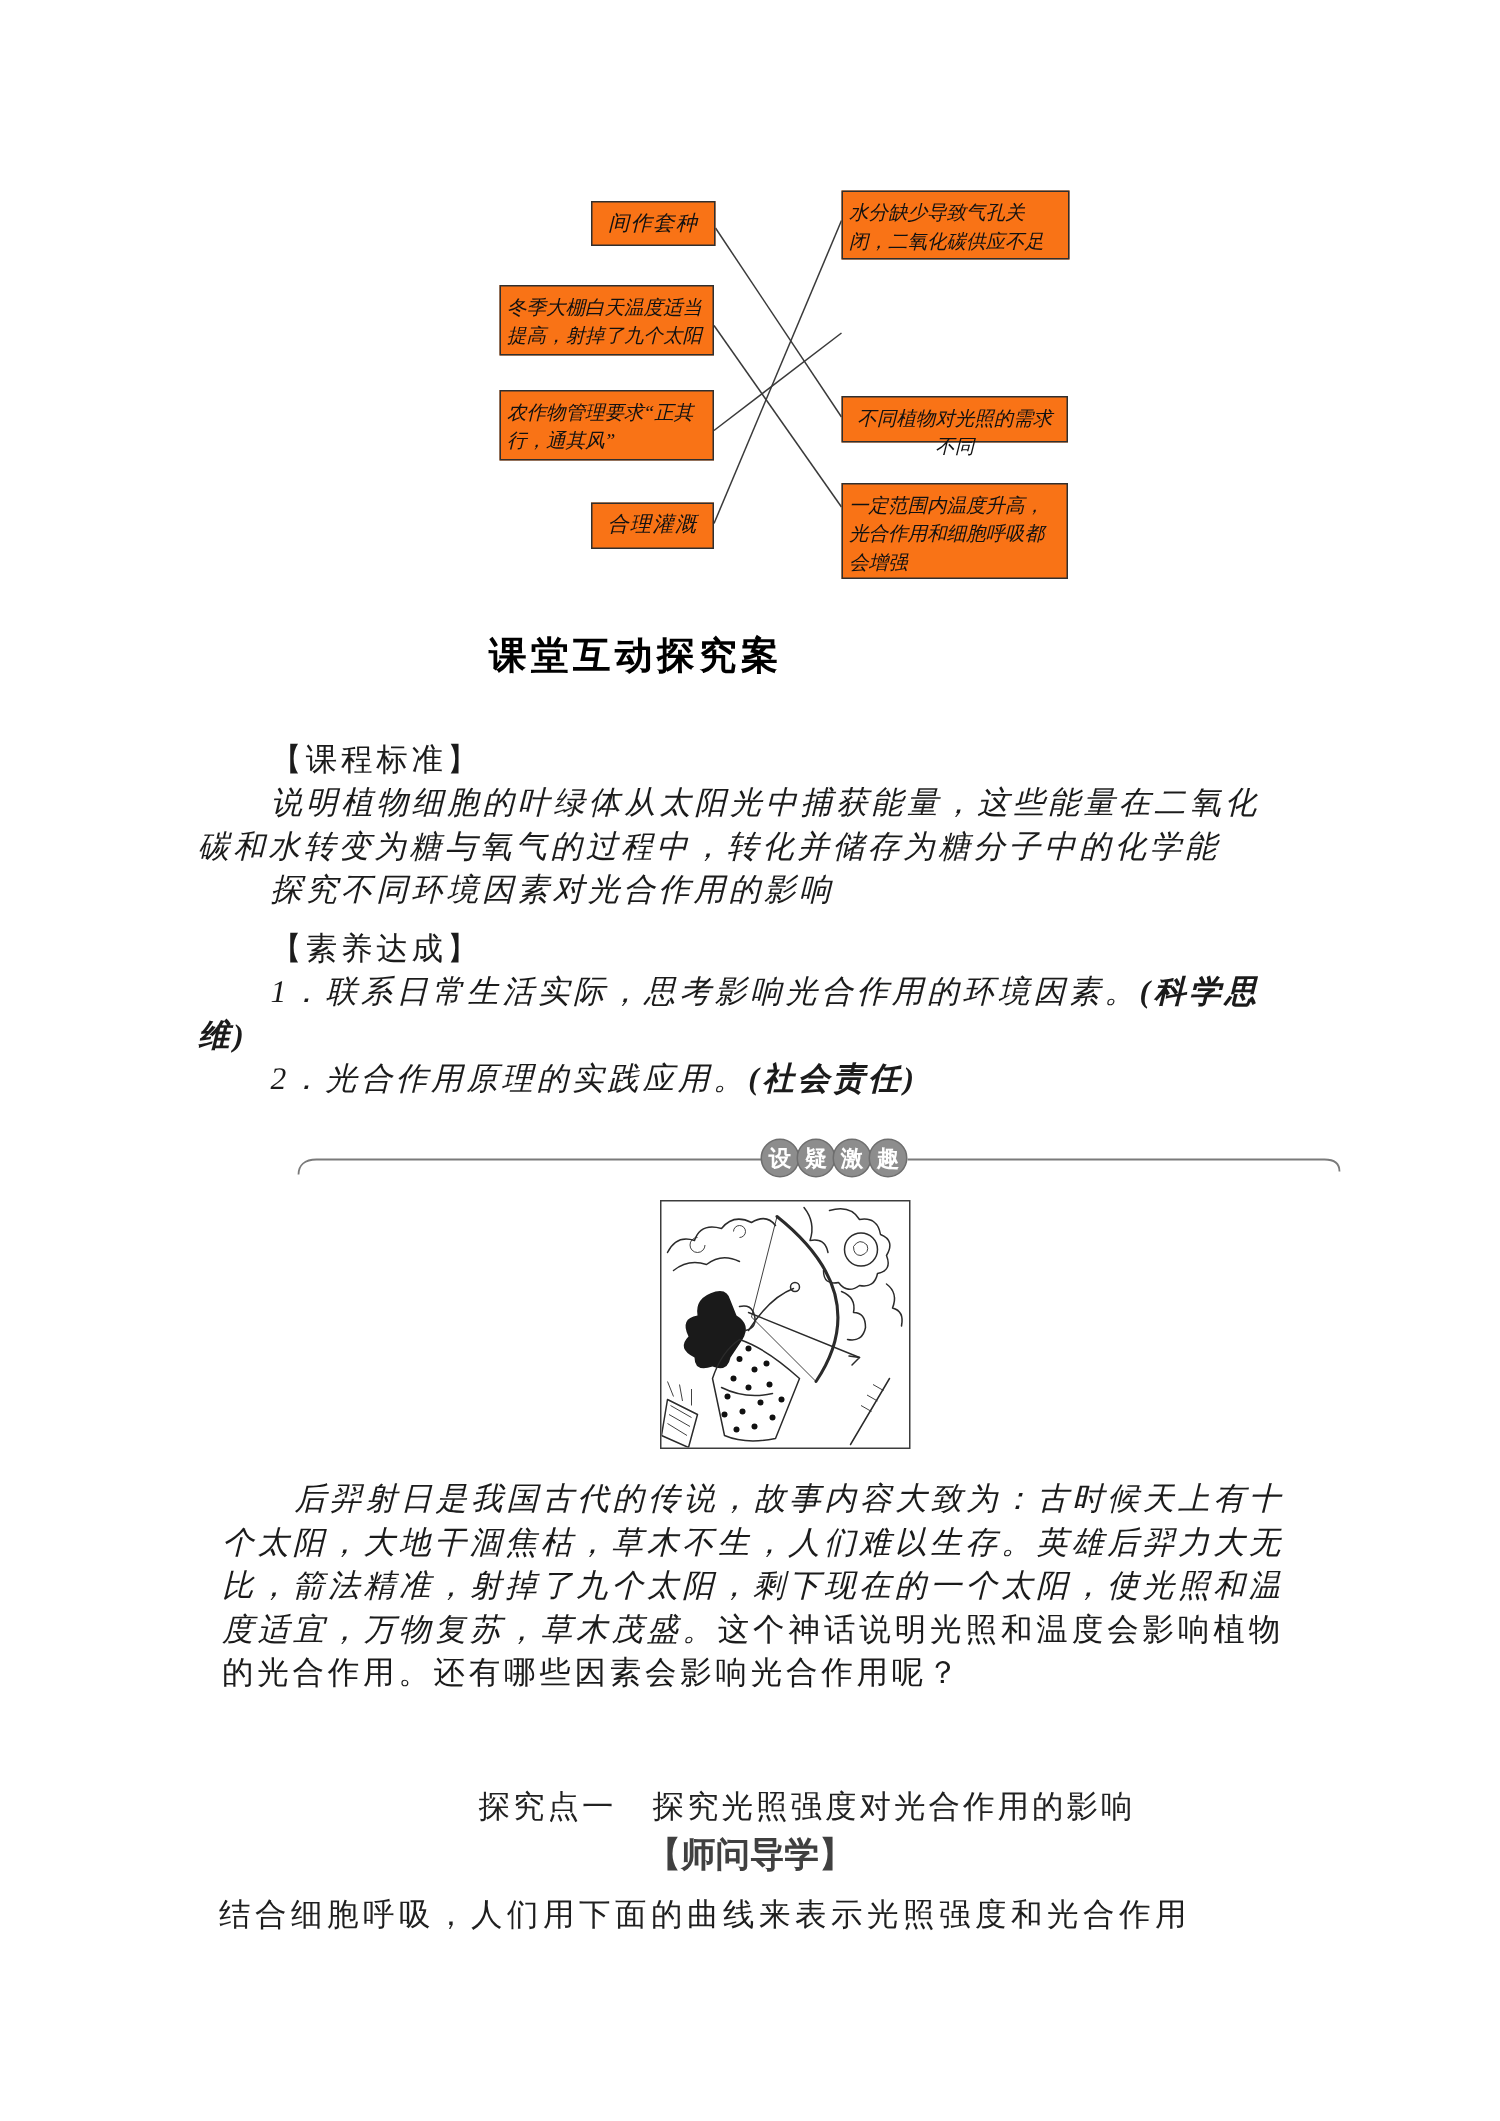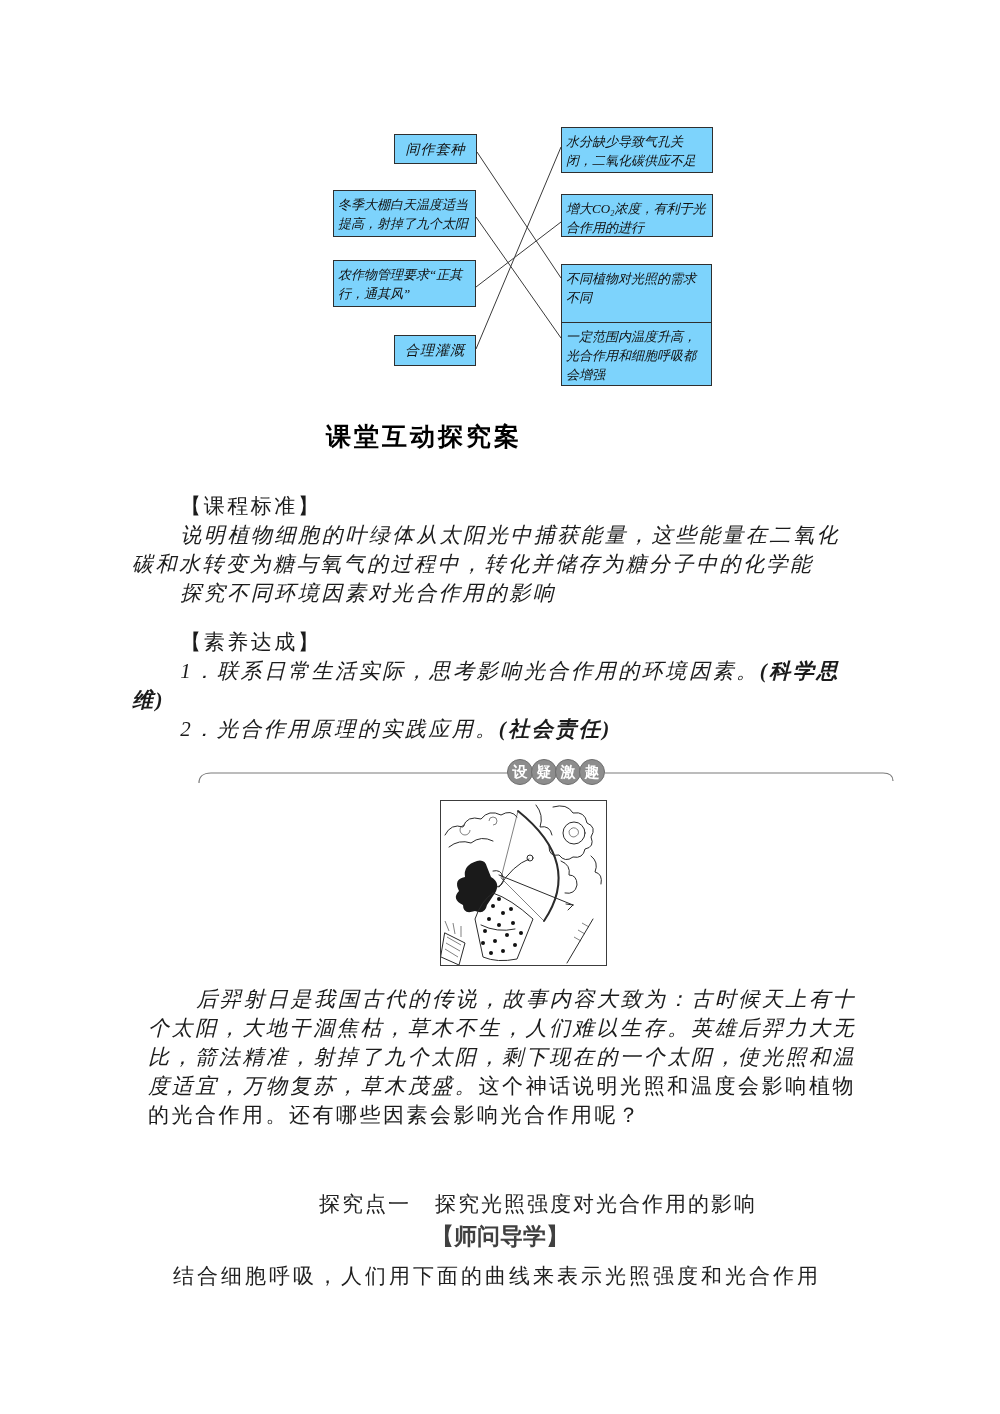--- a/index.html
+++ b/index.html
@@ -6,42 +6,42 @@
   #page{position:relative;width:1000px;height:1414px;background:#ffffff;color:#1b1b1b;overflow:hidden;}
 
   
   .kai{font-family:"Liberation Serif",serif;font-style:italic;}
   .kai-tag{font-family:"Liberation Serif",serif;font-style:italic;font-weight:bold;}
   .song{font-family:"Liberation Serif",serif;font-style:normal;}
 
   
   .diagram{position:absolute;left:333px;top:127px;width:382px;height:266px;}
   .diagram svg.connectors{position:absolute;left:0;top:0;width:382px;height:266px;}
-  .dbox{position:absolute;box-sizing:border-box;border:1px solid #2f2f2f;background:#7dd3fc;
+  .dbox{position:absolute;box-sizing:border-box;border:1px solid #2f2f2f;background:#f97316;
         font-family:"Liberation Serif",serif;font-style:italic;font-size:13px;line-height:19px;
         padding:4px 4px;color:#111;}
   .dbox.center{display:flex;align-items:center;justify-content:center;padding:0;font-size:14px;letter-spacing:1px;}
   .dbox.l1{left:61px;top:7px;width:83px;height:30px;}
   .dbox.l2{left:0;top:63px;width:143px;height:47px;}
   .dbox.l3{left:0;top:133px;width:143px;height:47px;}
   .dbox.l4{left:61px;top:208px;width:82px;height:31px;}
   .dbox.r1{left:228px;top:0;width:152px;height:46px;}
   .dbox.r2{left:228px;top:67px;width:152px;height:43px;}
-  .dbox.r3{left:228px;top:137px;width:151px;height:59px;}
+  .dbox.r3{left:228px;top:137px;width:151px;height:31px;text-align:center;}
   .dbox.r4{left:228px;top:195px;width:151px;height:64px;}
 
   
   .page-title{position:absolute;left:0;top:420px;width:816px;text-align:center;
               font-family:"Liberation Sans",sans-serif;font-weight:bold;font-size:25px;letter-spacing:3px;color:#000;padding-left:16px;}
 
   
   .text-block{position:absolute;left:132px;top:492px;width:708px;
               font-size:21px;line-height:29px;letter-spacing:2.5px;text-align:justify;}
   .text-block p{margin:0;text-indent:2.3em;}
-  .text-block p.gap{margin-top:20px;}
+  .text-block p.gap{margin-top:10px;}
 
   
   .divider{position:absolute;left:196px;top:756px;width:700px;height:34px;}
   .divider svg{display:block;}
   .badge-char{font-family:"Liberation Sans",sans-serif;font-size:15px;font-weight:bold;fill:#ffffff;}
 
   
   .figure{position:absolute;left:440px;top:800px;width:165px;height:164px;border:1px solid #3c3c3c;background:#fff;}
   .figure svg{display:block;}
   .art{fill:none;stroke:#2b2b2b;stroke-width:1;stroke-linecap:round;stroke-linejoin:round;}
@@ -52,40 +52,39 @@
   .story{position:absolute;left:148px;top:985px;width:708px;
          font-size:21px;line-height:29px;letter-spacing:2.5px;text-align:justify;text-indent:2.3em;}
 
   
   .explore-point{position:absolute;left:0;top:1190px;width:1000px;text-align:center;
                  font-family:"Liberation Serif",serif;font-size:21px;letter-spacing:2px;color:#222;padding-left:38px;}
   .explore-point .pt-title{padding-left:24px;}
   .guide-heading{position:absolute;left:0;top:1221px;width:1000px;text-align:center;
                  font-family:"Liberation Sans",sans-serif;font-weight:bold;font-size:23px;color:#404040;}
   .lead-line{position:absolute;left:146px;top:1262px;width:760px;
-             font-family:"Liberation Sans",sans-serif;font-size:21px;letter-spacing:3px;color:#1f1f1f;margin-left:27px;}
+             font-family:"Liberation Sans",sans-serif;font-size:21px;letter-spacing:3px;color:#1f1f1f;}
 </style>
 </head>
 <body>
 
 <div id="page">
 
   <div class="diagram">
     <svg class="connectors" viewBox="0 0 382 266">
       <line x1="144" y1="25" x2="228" y2="151" stroke="#3a3a3a" stroke-width="1"></line>
       <line x1="143" y1="90" x2="228" y2="211" stroke="#3a3a3a" stroke-width="1"></line>
       <line x1="143" y1="160" x2="228" y2="95" stroke="#3a3a3a" stroke-width="1"></line>
       <line x1="143" y1="222" x2="228" y2="20" stroke="#3a3a3a" stroke-width="1"></line>
     </svg>
     <div class="dbox l1 center">间作套种</div>
     <div class="dbox l2">冬季大棚白天温度适当提高，射掉了九个太阳</div>
     <div class="dbox l3">农作物管理要求“正其行，通其风”</div>
     <div class="dbox l4 center">合理灌溉</div>
     <div class="dbox r1">水分缺少导致气孔关闭，二氧化碳供应不足</div>
-    <div class="dbox r2">增大CO₂浓度，有利于光合作用的进行</div>
     <div class="dbox r3">不同植物对光照的需求不同</div>
     <div class="dbox r4">一定范围内温度升高，光合作用和细胞呼吸都会增强</div>
   </div>
 
   <div class="page-title">课堂互动探究案</div>
 
   <div class="text-block kai">
     <p class="song">【课程标准】</p>
     <p>说明植物细胞的叶绿体从太阳光中捕获能量，这些能量在二氧化碳和水转变为糖与氧气的过程中，转化并储存为糖分子中的化学能</p>
     <p>探究不同环境因素对光合作用的影响</p>

